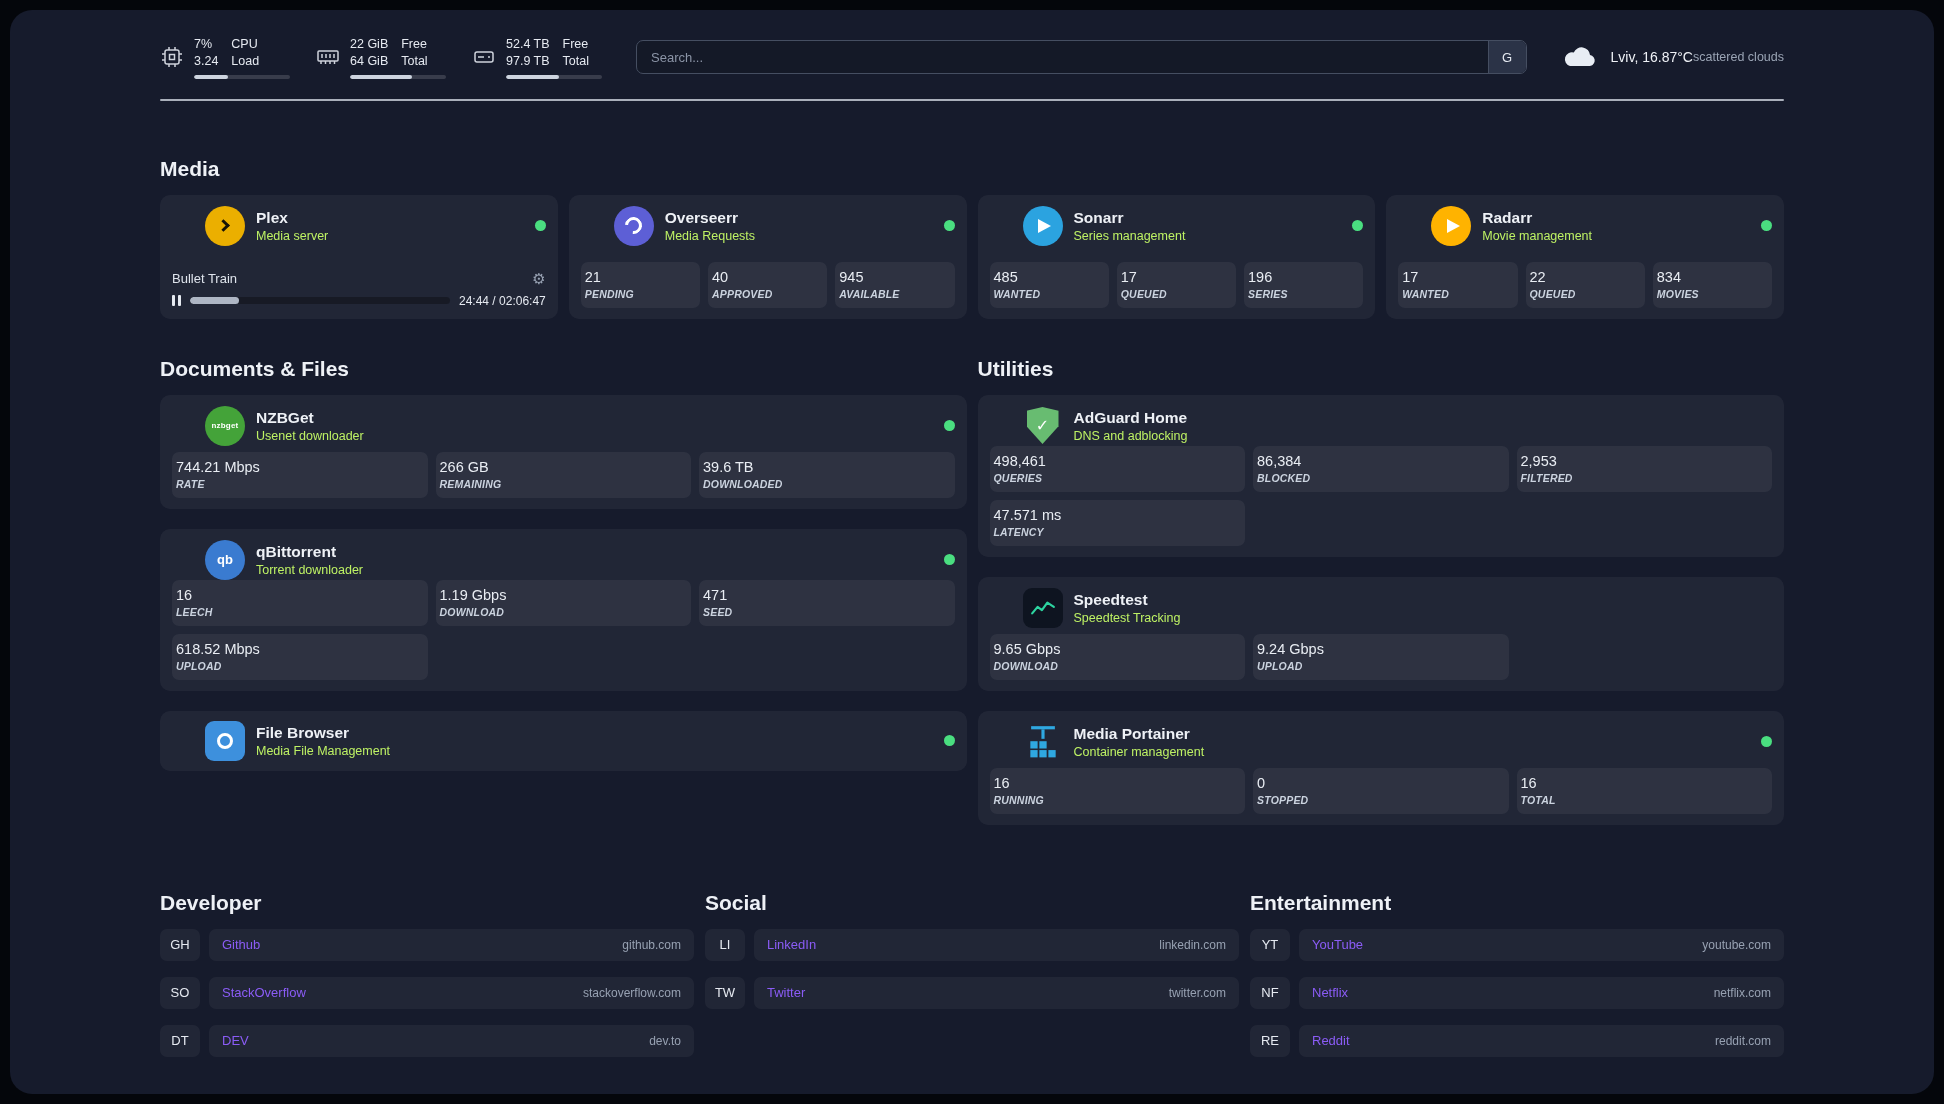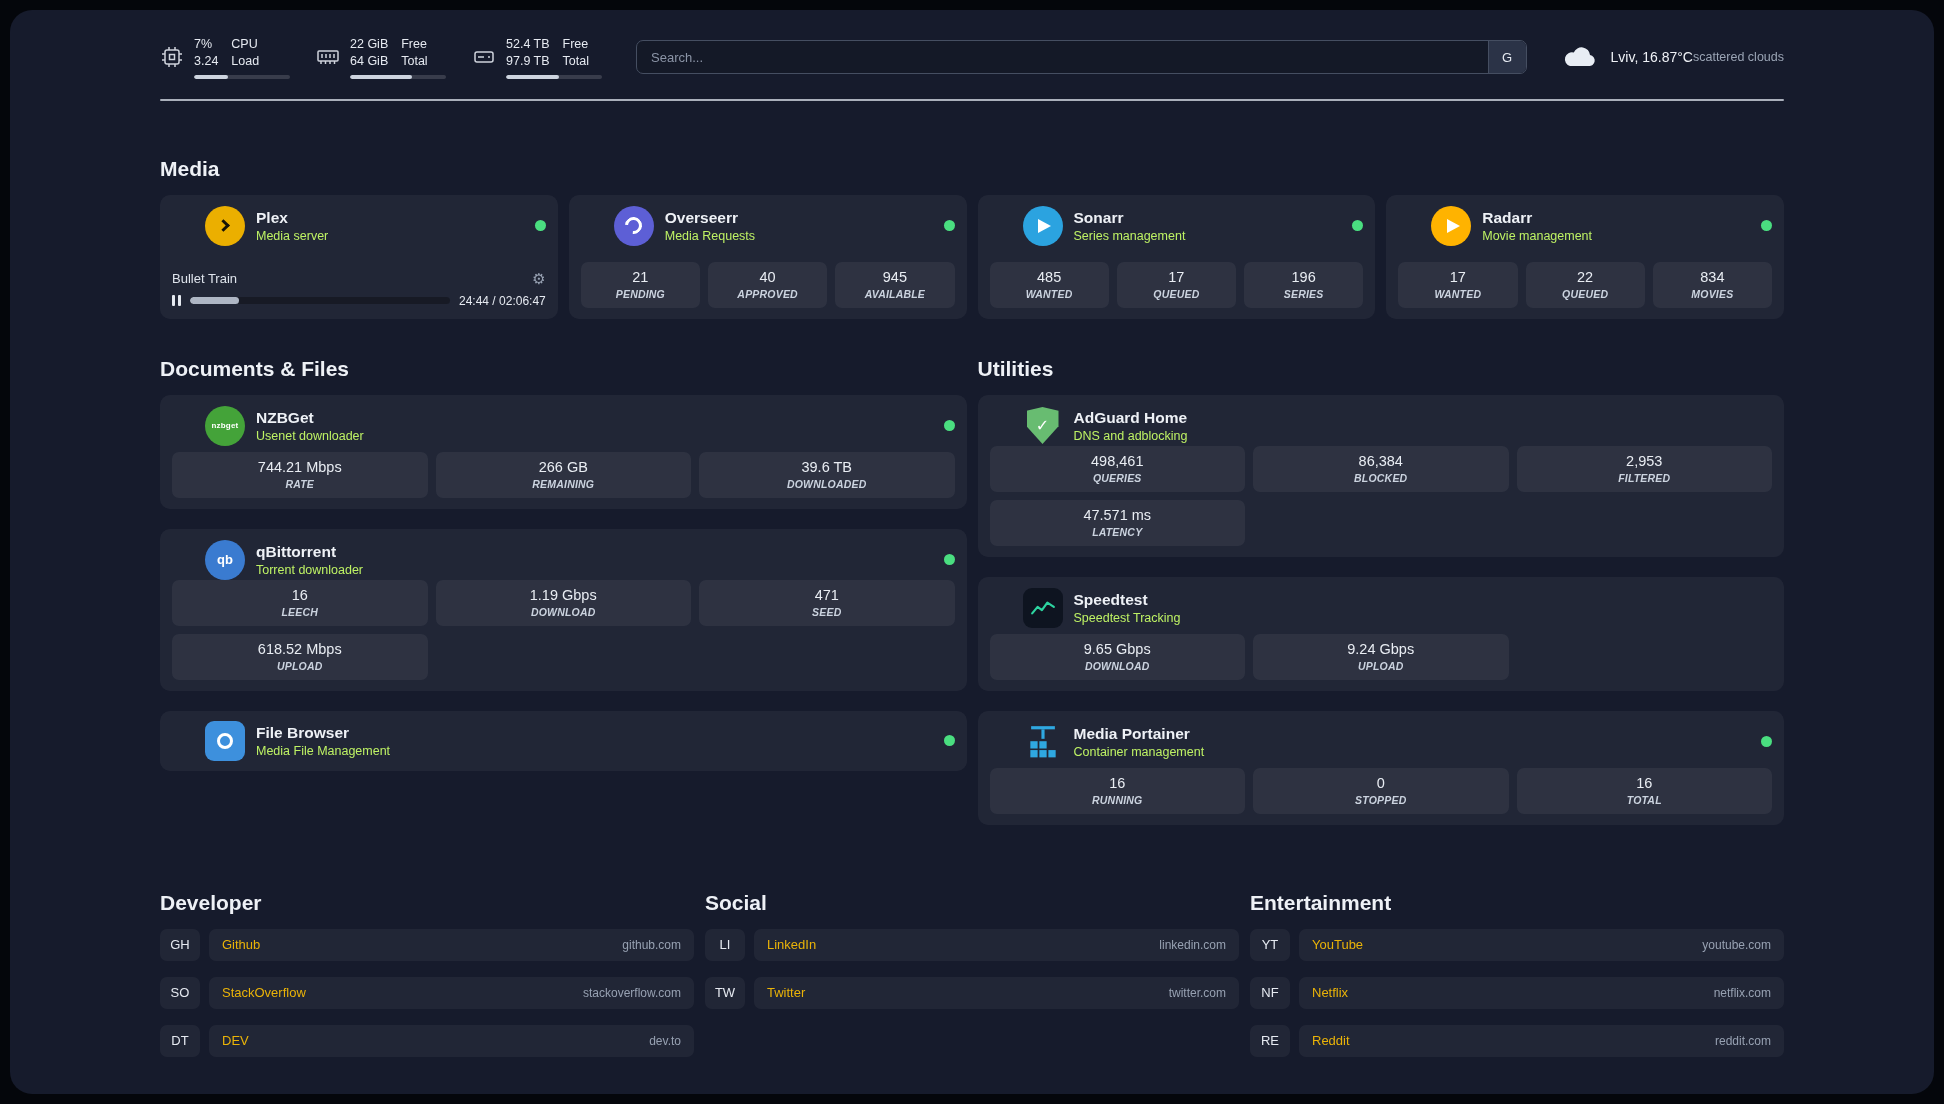--- a/index.html
+++ b/index.html
@@ -52,21 +52,21 @@
   .icon.sq { border-radius:9px; }
   .icon.flat { background:transparent; }
   .titles { flex:1; min-width:0; }
   .name { font-size:15.5px; font-weight:700; color:#eef1f6; }
   .sub { font-size:12.5px; color:#bef264; margin-top:2px; }
   .dot { width:11px; height:11px; border-radius:50%; flex:none; }
 
   .tiles { display:grid; gap:8px; }
   .t3 { grid-template-columns:repeat(3,1fr); }
   .t4 { grid-template-columns:repeat(3,1fr); }
-  .tile { background:rgba(255,255,255,.06); border-radius:7px; text-align:center; padding:7px 4px 8px; }
+  .tile { background:rgba(255,255,255,.06); border-radius:7px; text-align:left; padding:7px 4px 8px; }
   .tile .v { font-size:14.5px; color:#e9edf3; }
   .tile .l { font-size:10.5px; font-weight:700; color:#cbd3df; margin-top:3px; letter-spacing:.2px;font-style:italic; }
 
   
   .player-top { display:flex; justify-content:space-between; align-items:center; font-size:13px; color:#dfe4ec; margin-bottom:8px; }
   .gear { color:#97a1b2; font-size:15px; cursor:pointer; line-height:1; }
   .player-bar { display:flex; align-items:center; gap:9px; }
   .pause { display:flex; gap:2.5px; cursor:pointer; }
   .pause i { width:3px; height:11px; background:#e6eaf1; display:block; border-radius:1px; }
   .ptrack { flex:1; height:7px; background:rgba(0,0,0,.30); border-radius:4px; overflow:hidden; cursor:pointer; }
@@ -77,21 +77,21 @@
   .colstack { display:flex; flex-direction:column; gap:20px; }
   .colstack .card { min-height:114px; }
   .card.slim { min-height:0; height:60px; justify-content:center; padding:9px 12px; }
 
   
   .bookmarks { display:grid; grid-template-columns:repeat(3,1fr); gap:11px; margin-top:66px; align-items:start; }
   .bm-rows { display:flex; flex-direction:column; gap:16px; }
   .bm-row { display:flex; gap:9px; height:32px; cursor:pointer; }
   .bm-abbr { width:40px; background:rgba(255,255,255,.05); border-radius:7px; display:flex; align-items:center; justify-content:center; font-size:13px; color:#e6eaf1; flex:none; }
   .bm-main { flex:1; background:rgba(255,255,255,.05); border-radius:7px; display:flex; align-items:center; justify-content:space-between; padding:0 13px; min-width:0; }
-  .bm-name { font-size:13px; color:#eab308; }
+  .bm-name { font-size:13px; color:#8b5cf6; }
   .bm-url { font-size:12px; color:#97a1b2; }
 
   
   .plex-chev { width:9px; height:9px; border-top:3.5px solid #171307; border-right:3.5px solid #171307; transform:rotate(45deg); margin-left:-3px; }
   .swirl { width:17px; height:17px; border:3.5px solid #fff; border-left-color:transparent; border-radius:50%; transform:rotate(-40deg); }
   .play-tri { width:0; height:0; border-left:13px solid #fff; border-top:7.5px solid transparent; border-bottom:7.5px solid transparent; margin-left:4px; }
   .nzb-txt { font-size:8px; color:#fff; font-weight:700; letter-spacing:.2px; }
   .qb-txt { font-size:13px; color:#fff; font-weight:700; }
   .fb-glyph { width:16px; height:16px; border:3.5px solid #fff; border-radius:50%; }
   .shield { width:32px; height:37px; clip-path:polygon(50% 0,100% 10%,100% 52%,50% 100%,0 52%,0 10%); display:flex; align-items:center; justify-content:center; color:#fff; font-size:16px; font-weight:700; }

